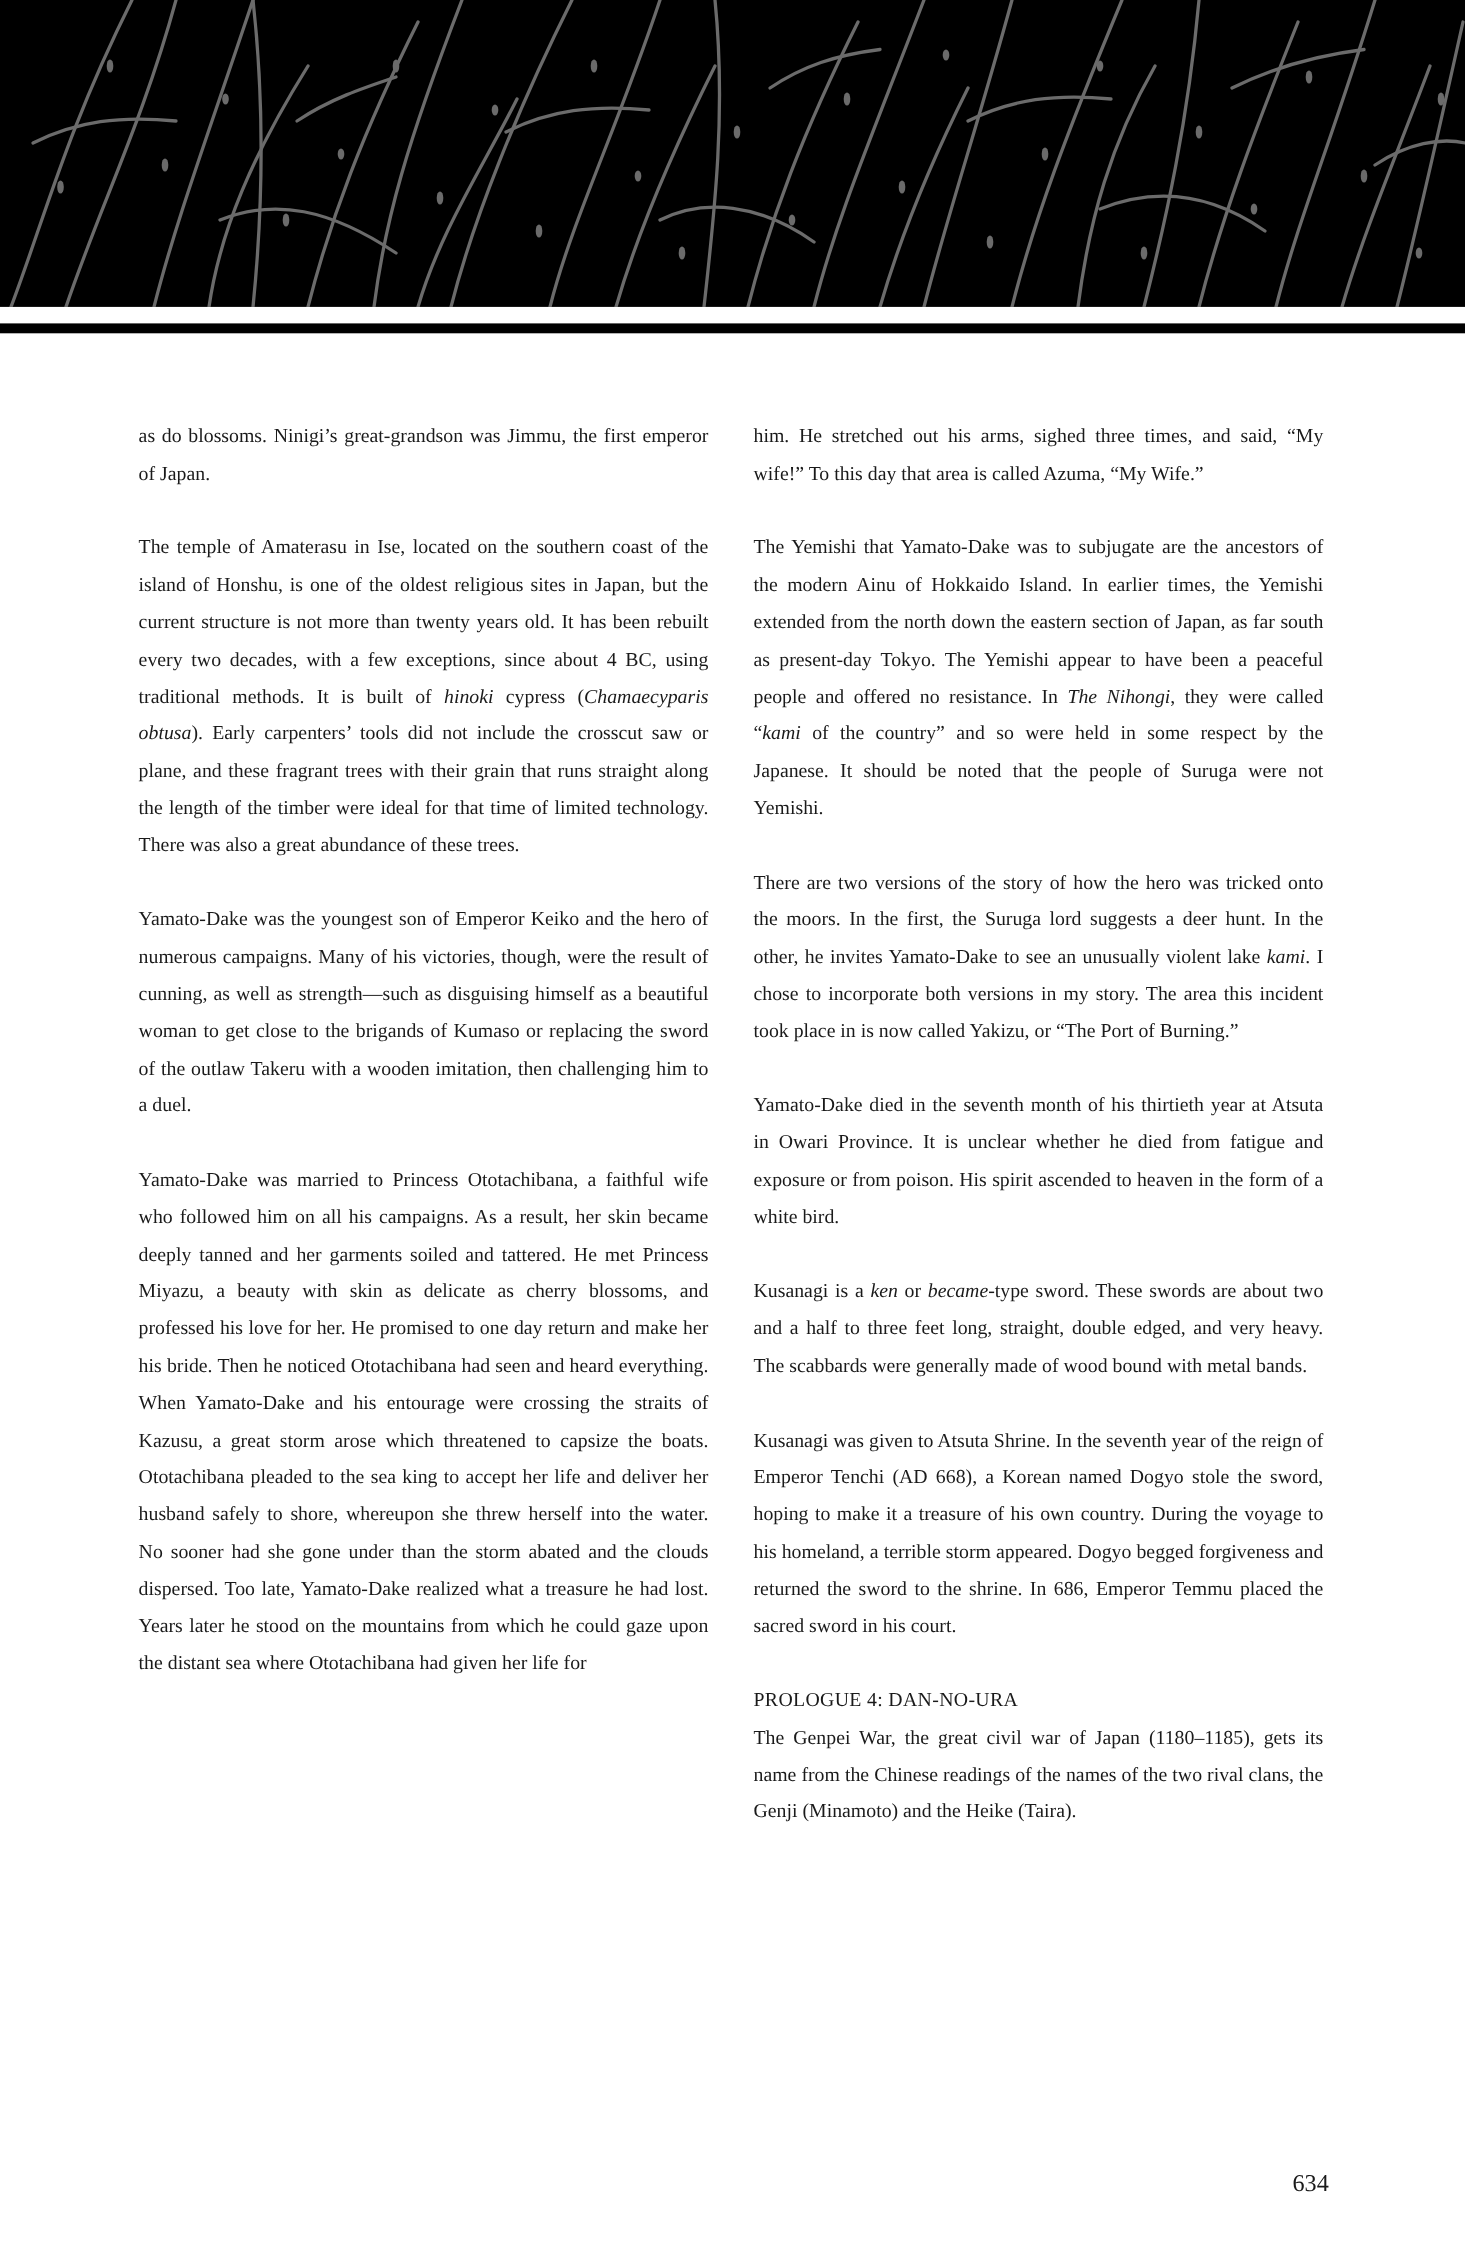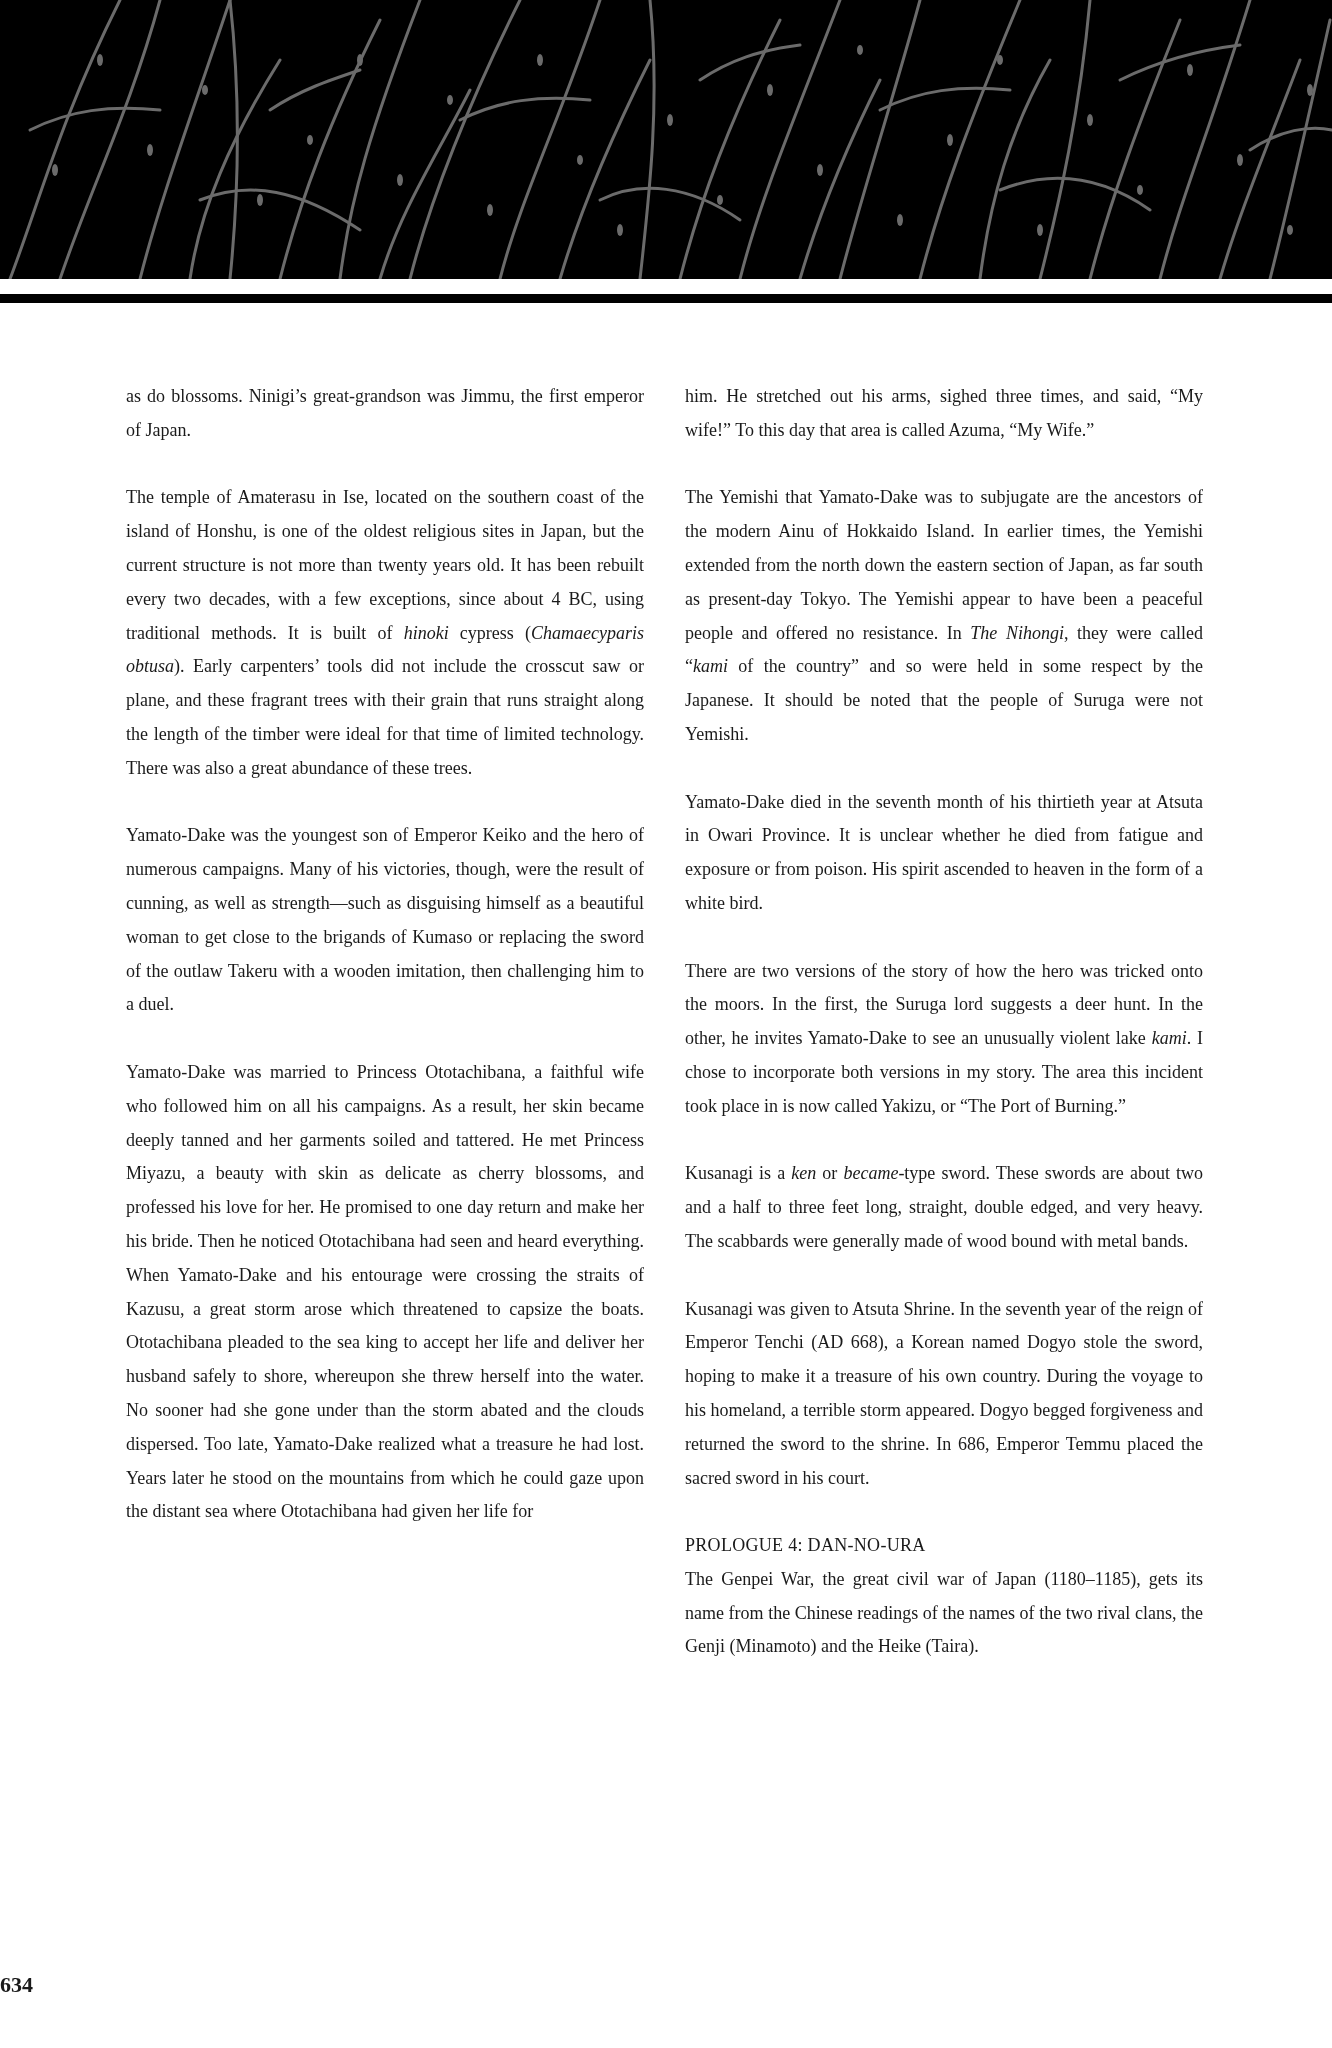--- a/index.html
+++ b/index.html
@@ -7,21 +7,21 @@
   .banner { position: absolute; left: 0; top: 0; width: 1332px; height: 279px; background: #000; overflow: hidden; }
   .banner svg { display: block; }
   .rule-black { position: absolute; left: 0; top: 294px; width: 1332px; height: 9px; background: #000; }
   .col { position: absolute; top: 380px; width: 518px; font-size: 18px; line-height: 33.8px; text-align: justify; }
   .col-left { left: 126px; }
   .col-right { left: 685px; }
   .col p { margin: 0 0 33.8px 0; }
   .col p.last { margin-bottom: 0; }
   .col .heading { font-weight: normal; letter-spacing: 0.3px; margin: 0; }
   .col .after-heading { margin-top: 0; }
-  .pagenum { position: absolute; top: 1972px; left: 0; width: 1208px; text-align: left; font-weight: bold; font-size: 22px; }
+  .pagenum { position: absolute; top: 1972px; left: 0; width: 1208px; text-align: right; font-weight: normal; font-size: 22px; }
   em { }
 </style>
 </head>
 <body>
 
 <div class="banner">
   <svg width="1332" height="279" viewBox="0 0 1332 279">
     <g stroke="#6b6b6b" stroke-width="3" fill="none" stroke-linecap="round">
       <path d="M10 279 C 40 200, 60 120, 120 0"></path>
       <path d="M60 279 C 90 190, 130 110, 160 0"></path>
@@ -94,21 +94,21 @@
 <div class="col col-left">
   <p>as do blossoms. Ninigi’s great-grandson was Jimmu, the first emperor of Japan.</p>
   <p><span>The temple of Amaterasu in Ise, located on the southern coast of the island of Honshu, is one of the oldest religious sites in Japan, but the current structure is not more than twenty years old. It has been rebuilt every two decades, with a few exceptions, since about 4 BC, using traditional methods. It is built of </span><em>hinoki</em><span> cypress (</span><em>Chamaecyparis obtusa</em><span>). Early carpenters’ tools did not include the crosscut saw or plane, and these fragrant trees with their grain that runs straight along the length of the timber were ideal for that time of limited technology. There was also a great abundance of these trees.</span></p>
   <p>Yamato-Dake was the youngest son of Emperor Keiko and the hero of numerous campaigns. Many of his victories, though, were the result of cunning, as well as strength—such as disguising himself as a beautiful woman to get close to the brigands of Kumaso or replacing the sword of the outlaw Takeru with a wooden imitation, then challenging him to a duel.</p>
   <p class="last">Yamato-Dake was married to Princess Ototachibana, a faithful wife who followed him on all his campaigns. As a result, her skin became deeply tanned and her garments soiled and tattered. He met Princess Miyazu, a beauty with skin as delicate as cherry blossoms, and professed his love for her. He promised to one day return and make her his bride. Then he noticed Ototachibana had seen and heard everything. When Yamato-Dake and his entourage were crossing the straits of Kazusu, a great storm arose which threatened to capsize the boats. Ototachibana pleaded to the sea king to accept her life and deliver her husband safely to shore, whereupon she threw herself into the water. No sooner had she gone under than the storm abated and the clouds dispersed. Too late, Yamato-Dake realized what a treasure he had lost. Years later he stood on the mountains from which he could gaze upon the distant sea where Ototachibana had given her life for</p>
 </div>
 
 <div class="col col-right">
   <p>him. He stretched out his arms, sighed three times, and said, “My wife!” To this day that area is called Azuma, “My Wife.”</p>
   <p><span>The Yemishi that Yamato-Dake was to subjugate are the ancestors of the modern Ainu of Hokkaido Island. In earlier times, the Yemishi extended from the north down the eastern section of Japan, as far south as present-day Tokyo. The Yemishi appear to have been a peaceful people and offered no resistance. In </span><em>The Nihongi</em><span>, they were called “</span><em>kami</em><span> of the country” and so were held in some respect by the Japanese. It should be noted that the people of Suruga were not Yemishi.</span></p>
+  <p><span>There are two versions of the story of how the hero was tricked onto the moors. In the first, the Suruga lord suggests a deer hunt. In the other, he invites Yamato-Dake to see an unusually violent lake </span><em>kami</em><span>. I chose to incorporate both versions in my story. The area this incident took place in is now called Yakizu, or “The Port of Burning.”</span></p>
   <p>Yamato-Dake died in the seventh month of his thirtieth year at Atsuta in Owari Province. It is unclear whether he died from fatigue and exposure or from poison. His spirit ascended to heaven in the form of a white bird.</p>
-  <p><span>There are two versions of the story of how the hero was tricked onto the moors. In the first, the Suruga lord suggests a deer hunt. In the other, he invites Yamato-Dake to see an unusually violent lake </span><em>kami</em><span>. I chose to incorporate both versions in my story. The area this incident took place in is now called Yakizu, or “The Port of Burning.”</span></p>
   <p><span>Kusanagi is a </span><em>ken</em><span> or </span><em>became</em><span>-type sword. These swords are about two and a half to three feet long, straight, double edged, and very heavy. The scabbards were generally made of wood bound with metal bands.</span></p>
   <p>Kusanagi was given to Atsuta Shrine. In the seventh year of the reign of Emperor Tenchi (AD 668), a Korean named Dogyo stole the sword, hoping to make it a treasure of his own country. During the voyage to his homeland, a terrible storm appeared. Dogyo begged forgiveness and returned the sword to the shrine. In 686, Emperor Temmu placed the sacred sword in his court.</p>
   <p class="heading">PROLOGUE 4: DAN-NO-URA</p>
   <p class="after-heading last">The Genpei War, the great civil war of Japan (1180–1185), gets its name from the Chinese readings of the names of the two rival clans, the Genji (Minamoto) and the Heike (Taira).</p>
 </div>
 
 <div class="pagenum">634</div>
 
 </body></html>

